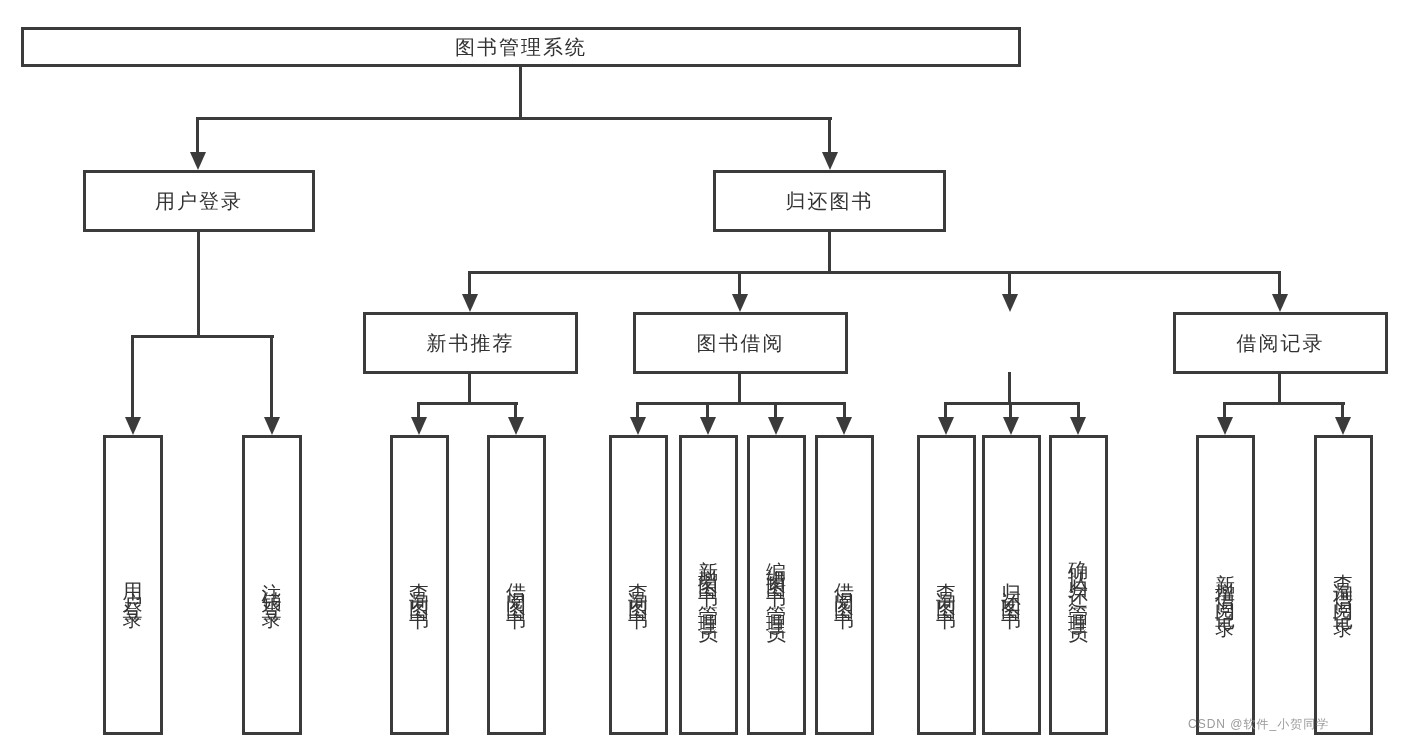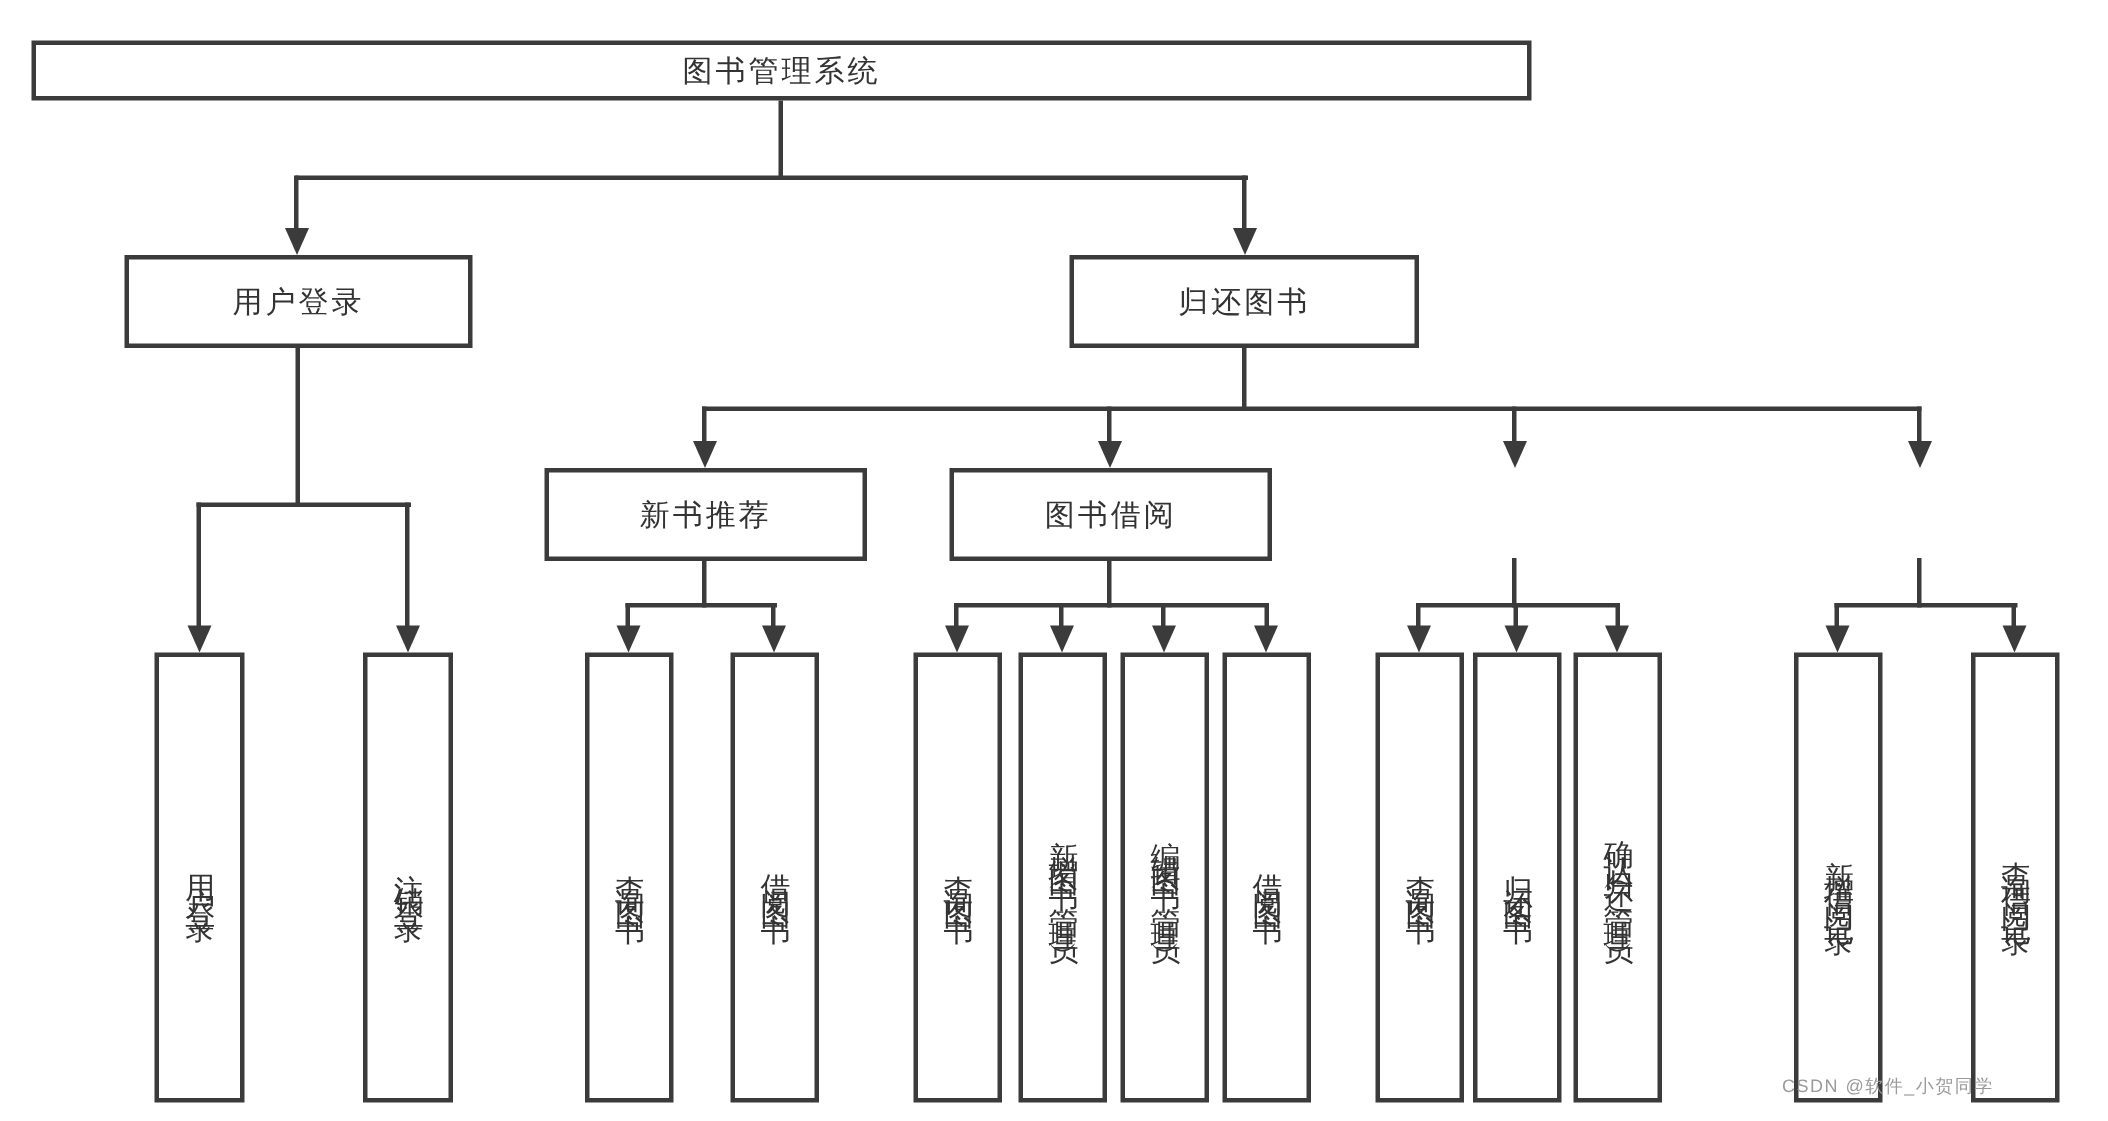--- a/index.html
+++ b/index.html
@@ -94,20 +94,23 @@
   <div class="arrow" style="left:1002px;top:294px"></div>
   <div class="vline" style="left:1278px;top:271px;height:26px"></div>
   <div class="arrow" style="left:1272px;top:294px"></div>
 
   <div class="node" style="left:363px;top:312px;width:215px;height:62px">
     <span>新书推荐</span>
   </div>
   <div class="node" style="left:633px;top:312px;width:215px;height:62px">
     <span>图书借阅</span>
   </div>
+  <div class="node" style="left:1173px;top:312px;width:215px;height:62px">
+    <span>借阅记录</span>
+  </div>
 
   <div class="vline" style="left:468px;top:372px;height:33px"></div>
   <div class="hline" style="left:417px;top:402px;width:101px"></div>
   <div class="vline" style="left:417px;top:402px;height:18px"></div>
   <div class="arrow" style="left:411px;top:417px"></div>
   <div class="vline" style="left:514px;top:402px;height:18px"></div>
   <div class="arrow" style="left:508px;top:417px"></div>
 
   <div class="vline" style="left:738px;top:372px;height:33px"></div>
   <div class="hline" style="left:636px;top:402px;width:210px"></div>

